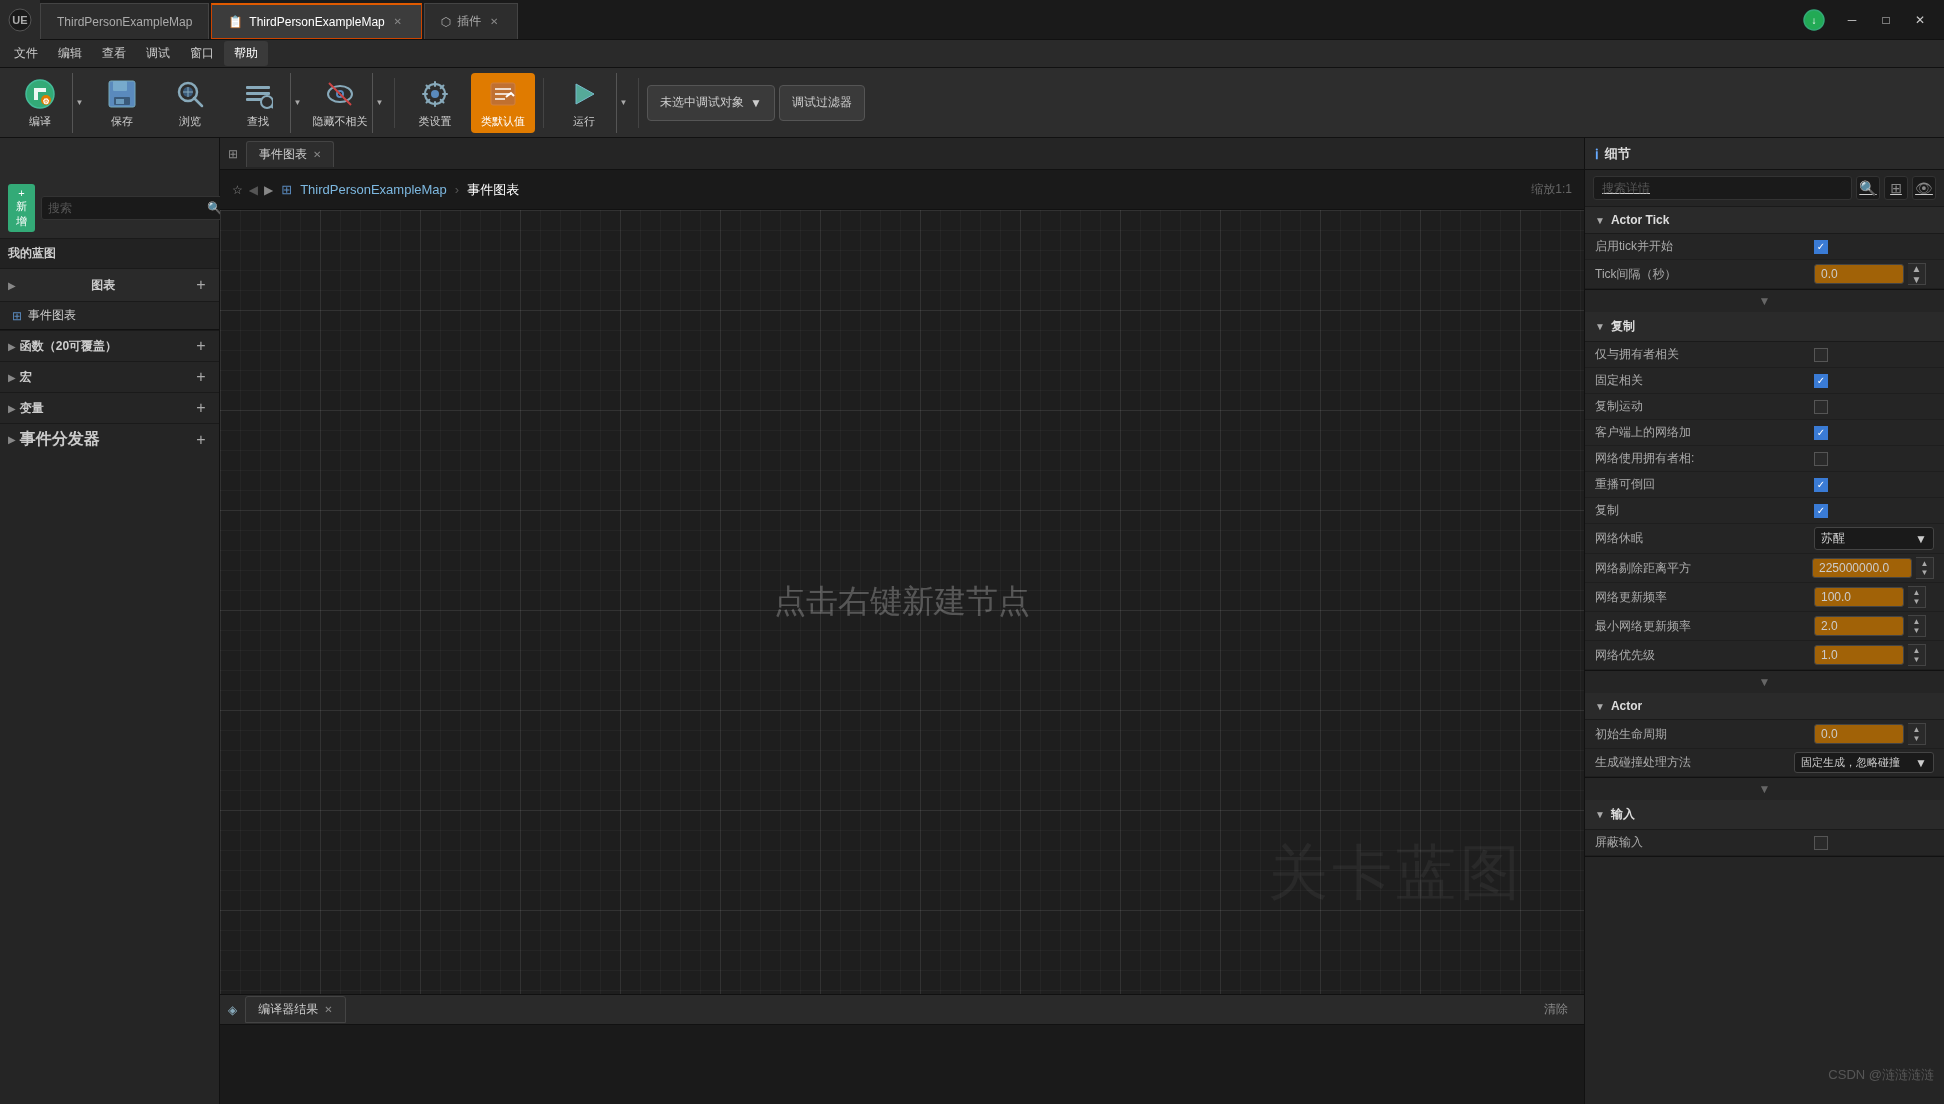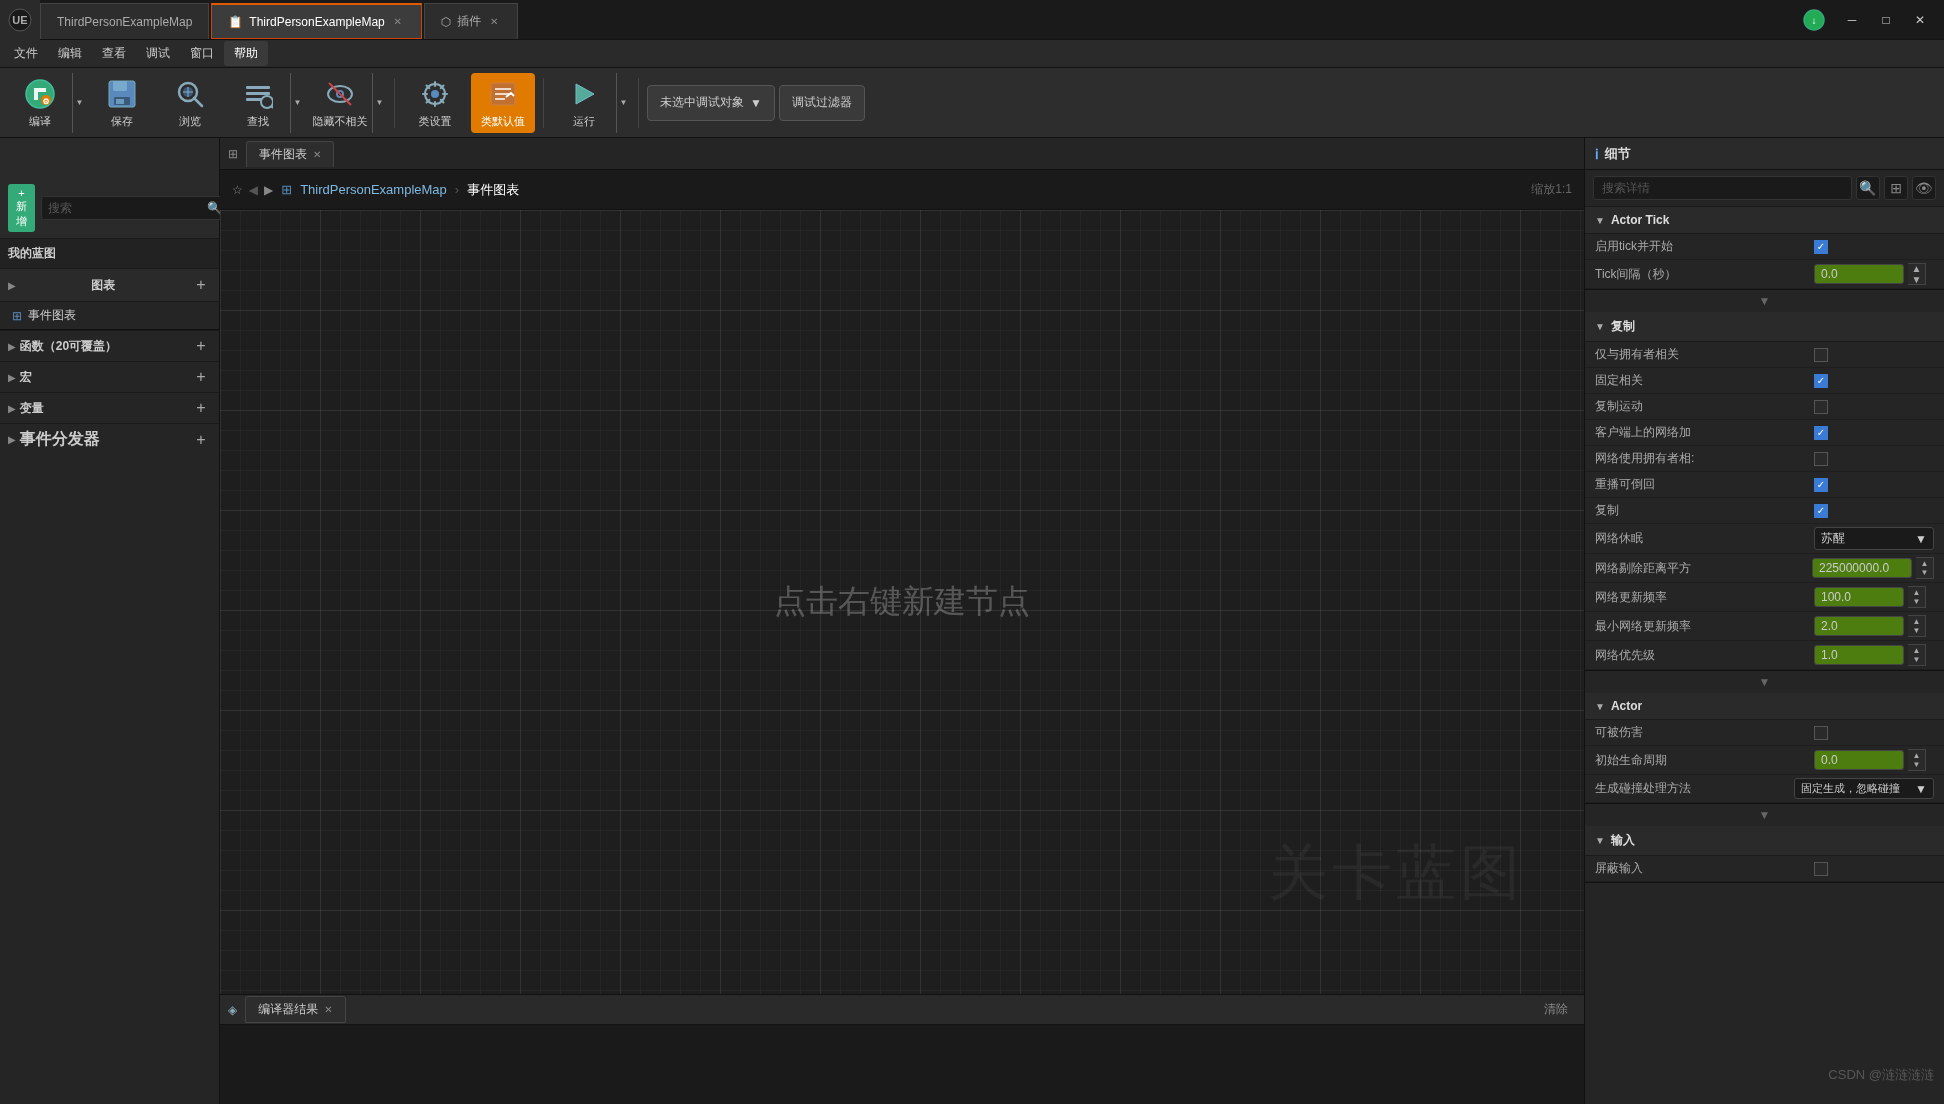--- a/index.html
+++ b/index.html
@@ -439,20 +439,21 @@
       font-weight: bold;
       color: #ddd;
       font-size: 13px;
     }
     .right-panel-search {
       display: flex;
       align-items: center;
       gap: 4px;
       padding: 6px 8px;
       border-bottom: 1px solid #1a1a1a;
+      text-decoration: underline;
     }
     .right-search-input {
       flex: 1;
       background: #1a1a1a;
       border: 1px solid #333;
       border-radius: 3px;
       color: #ccc;
       padding: 4px 8px;
       font-size: 12px;
       outline: none;
@@ -525,21 +526,21 @@
       background: #333;
       display: flex;
       align-items: center;
       justify-content: center;
       font-size: 10px;
       cursor: pointer;
     }
     .checkbox.checked { background: #3a7bd5; border-color: #3a7bd5; color: #fff; }
     .checkbox.unchecked { background: #2a2a2a; border-color: #555; }
     .num-input {
-      background: #4d7c0f;
+      background: #a16207;
       border: 1px solid #444;
       border-radius: 3px;
       color: #ccc;
       padding: 2px 6px;
       font-size: 12px;
       width: 90px;
       font-family: inherit;
     }
     .spin-btn {
       width: 18px;
@@ -1011,26 +1012,20 @@
       </div>
 
       <div class="scroll-down-indicator">▼</div>
 
       <div class="properties-section">
         <div class="section-header">
           <span class="section-triangle">▼</span>
           <span class="section-title">Actor</span>
         </div>
 
-        <div class="prop-row">
-          <span class="prop-label">可被伤害</span>
-          <div class="prop-value">
-            <div class="checkbox unchecked"></div>
-          </div>
-        </div>
 
         <div class="prop-row">
           <span class="prop-label">初始生命周期</span>
           <div class="prop-value">
             <input class="num-input" type="text" value="0.0" style="">
             <div class="spin-btn" style="font-size:8px;">▲<br>▼</div>
           </div>
         </div>
 
         <div class="prop-row">

